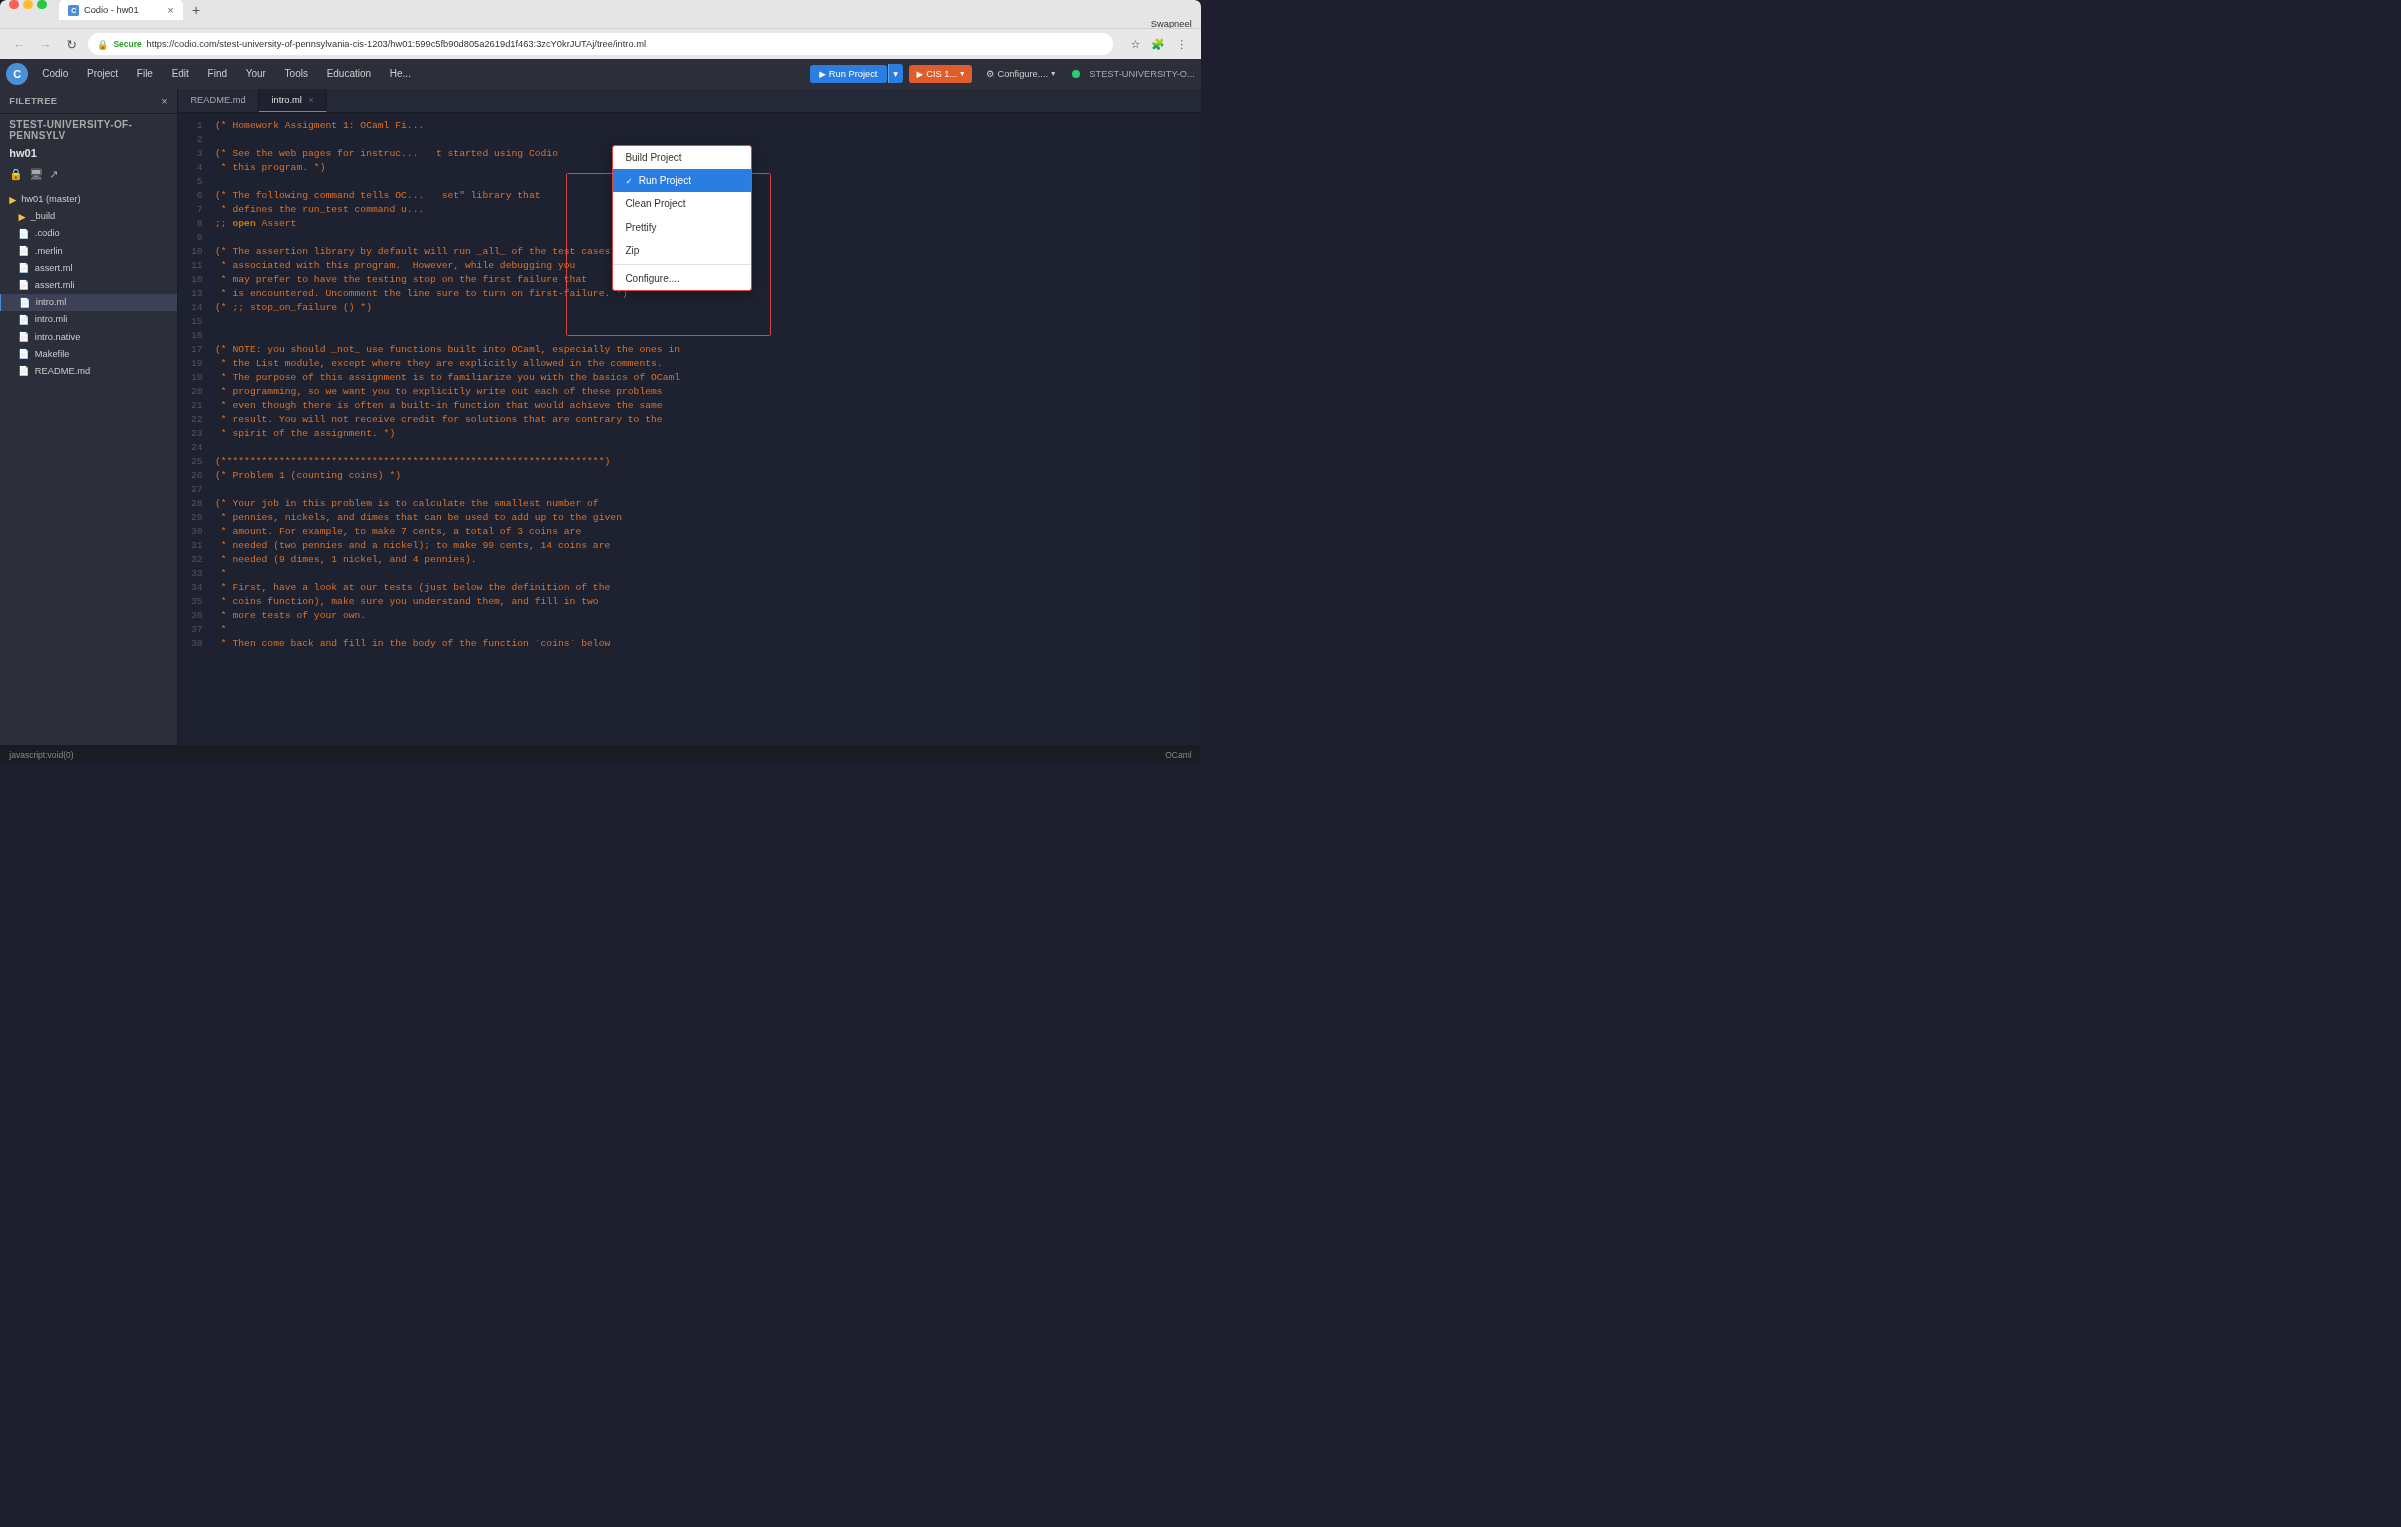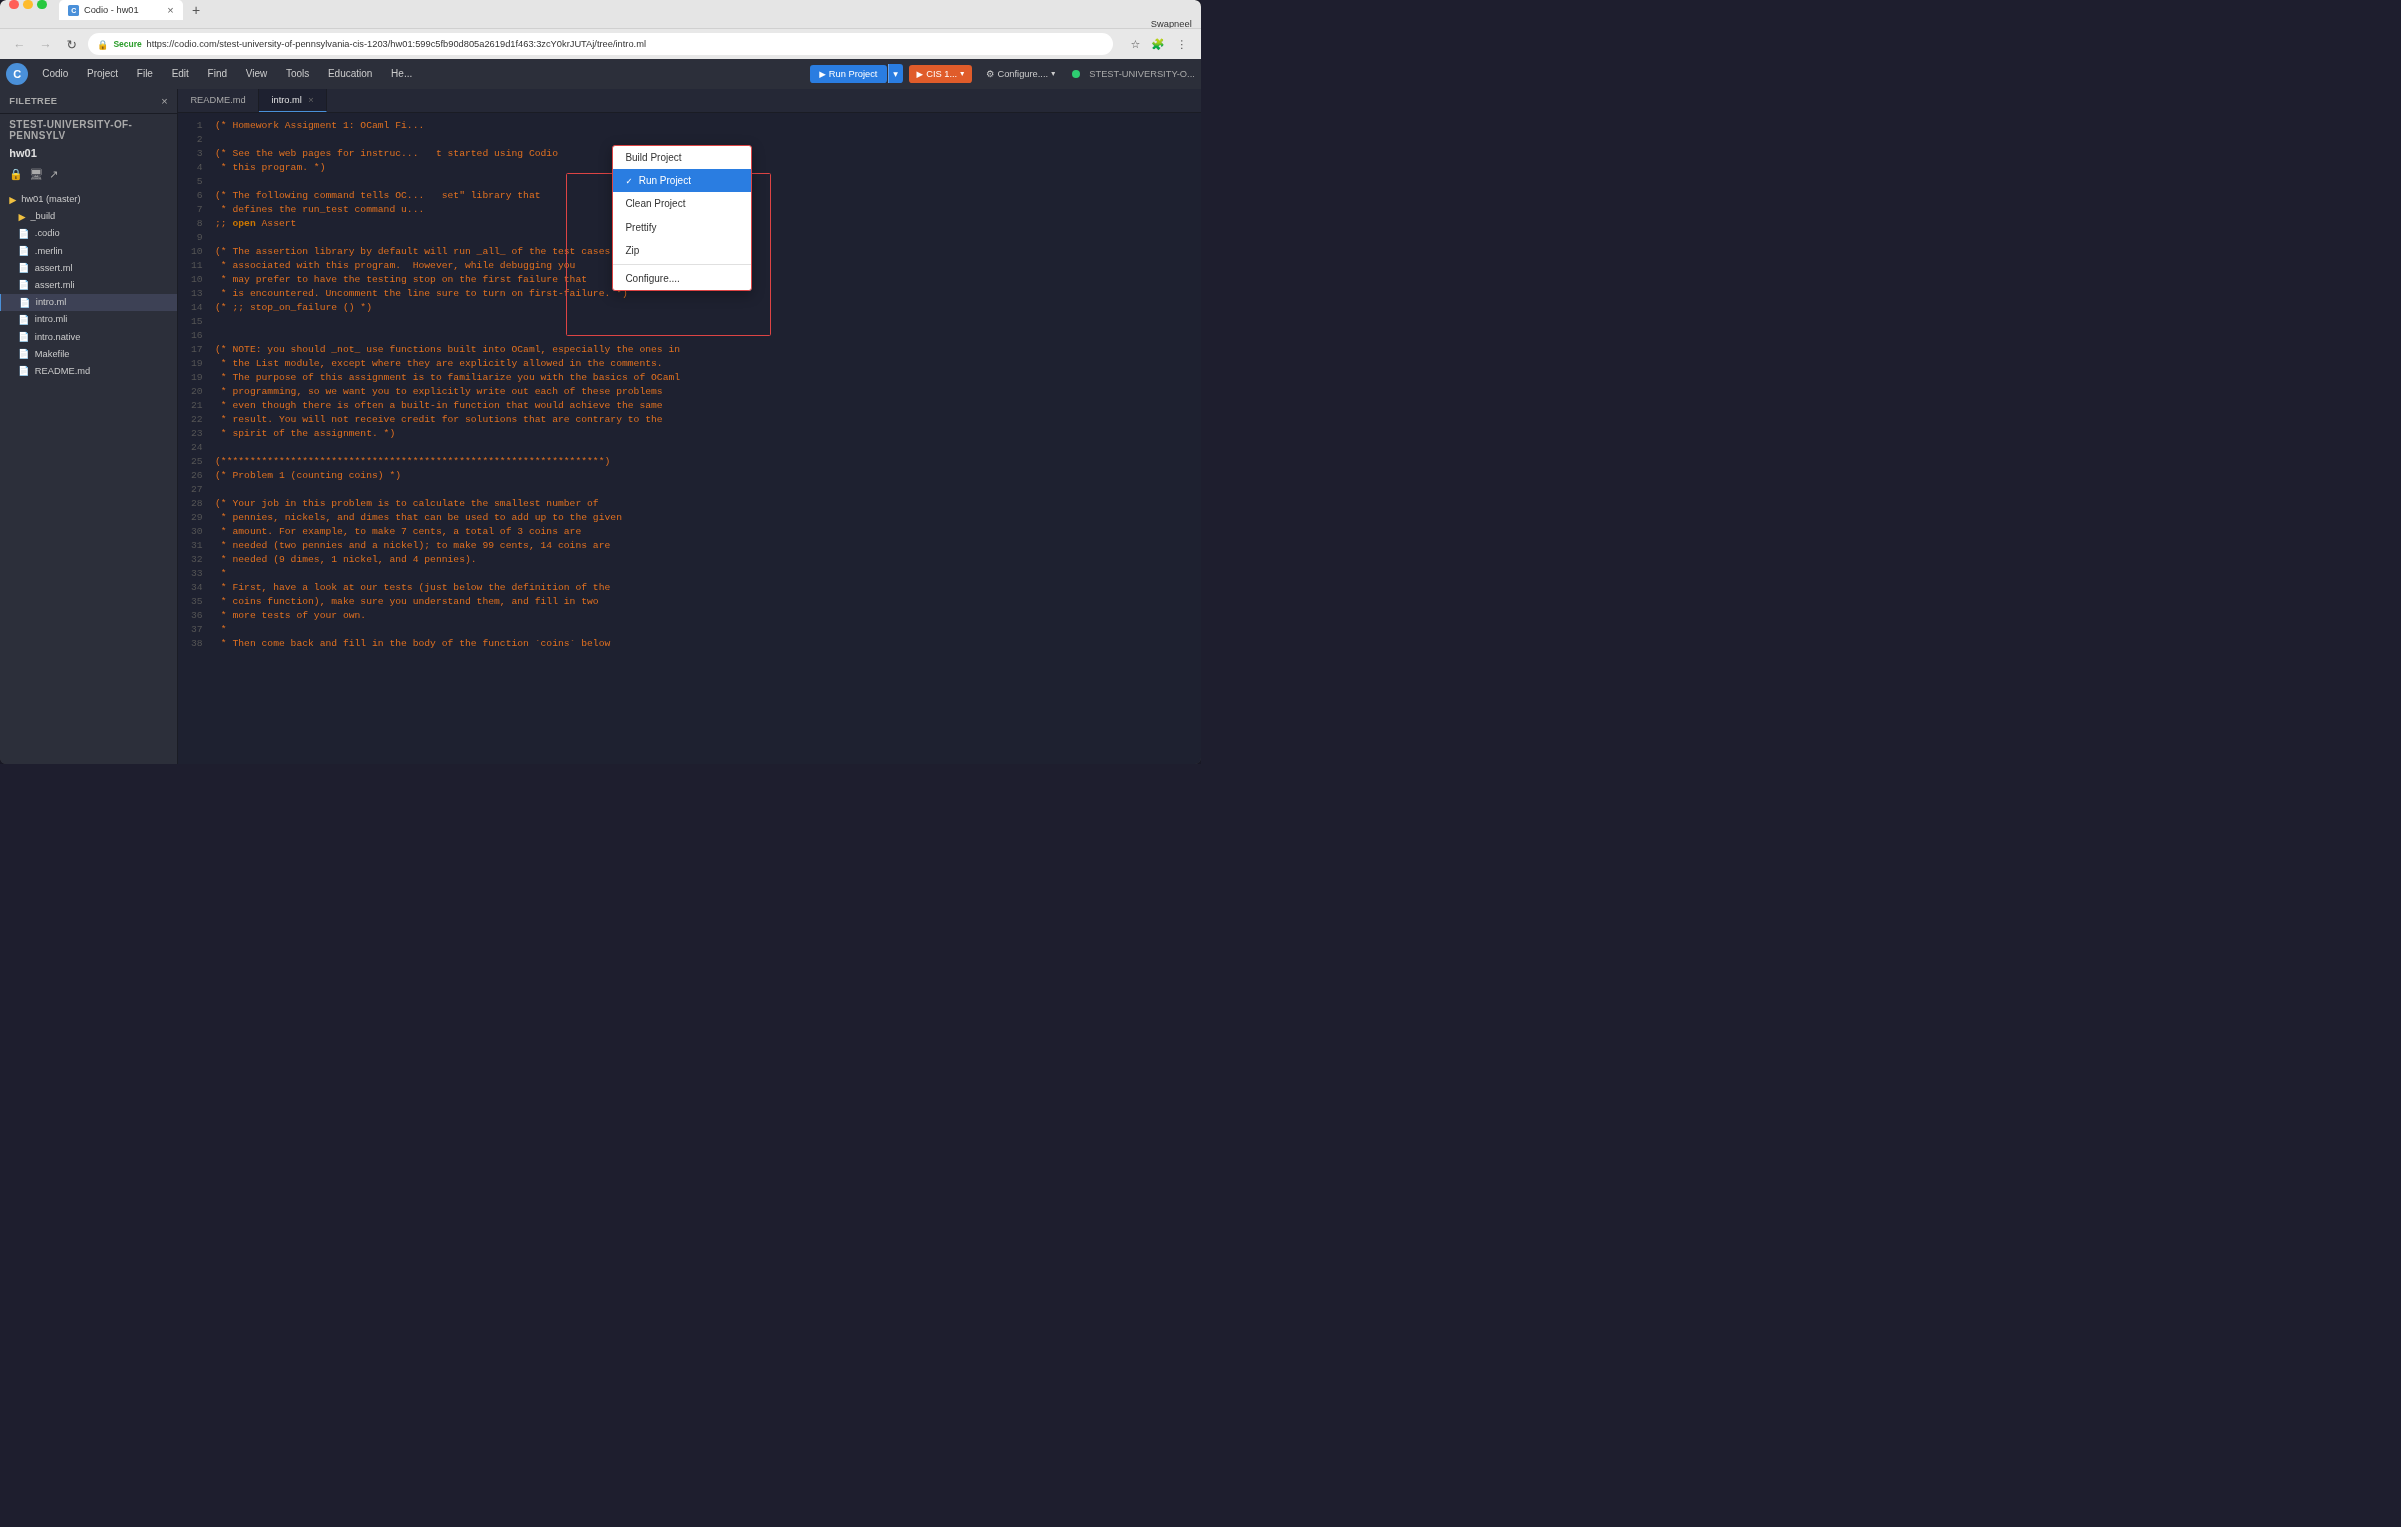--- a/index.html
+++ b/index.html
@@ -565,21 +565,21 @@
 
   <div class="app-content">
 
     <div class="app-menubar">
       <div class="app-logo">C</div>
       <div class="menu-item">Codio</div>
       <div class="menu-item">Project</div>
       <div class="menu-item">File</div>
       <div class="menu-item">Edit</div>
       <div class="menu-item">Find</div>
-      <div class="menu-item">View</div>
+      <div class="menu-item">Your</div>
       <div class="menu-item">Tools</div>
       <div class="menu-item">Education</div>
       <div class="menu-item">He...</div>
       <div class="menu-separator"></div>
       <div style="display:flex; align-items:center;">
         <div class="run-project-btn">
           <span style="font-size:8.5px;">▶</span>
           <span>Run Project</span>
         </div>
         <div class="run-project-dropdown" style="background:#2a7de1; padding:3.9px 4.7px; border-radius:0 3.1px 3.1px 0; margin-left:0.8px; cursor:pointer; color:white;">▾</div>
@@ -851,16 +851,20 @@
             <div class="dropdown-divider"></div>
             <div class="dropdown-item">
               <span>Configure....</span>
             </div>
           </div>
         </div>
 
       </div>
     </div>
 
+    <div class="status-bar">
+      <span class="status-left">javascript:void(0)</span>
+      <span class="status-right">OCaml</span>
+    </div>
 
   </div>
 </div>
 
 
 </body></html>

